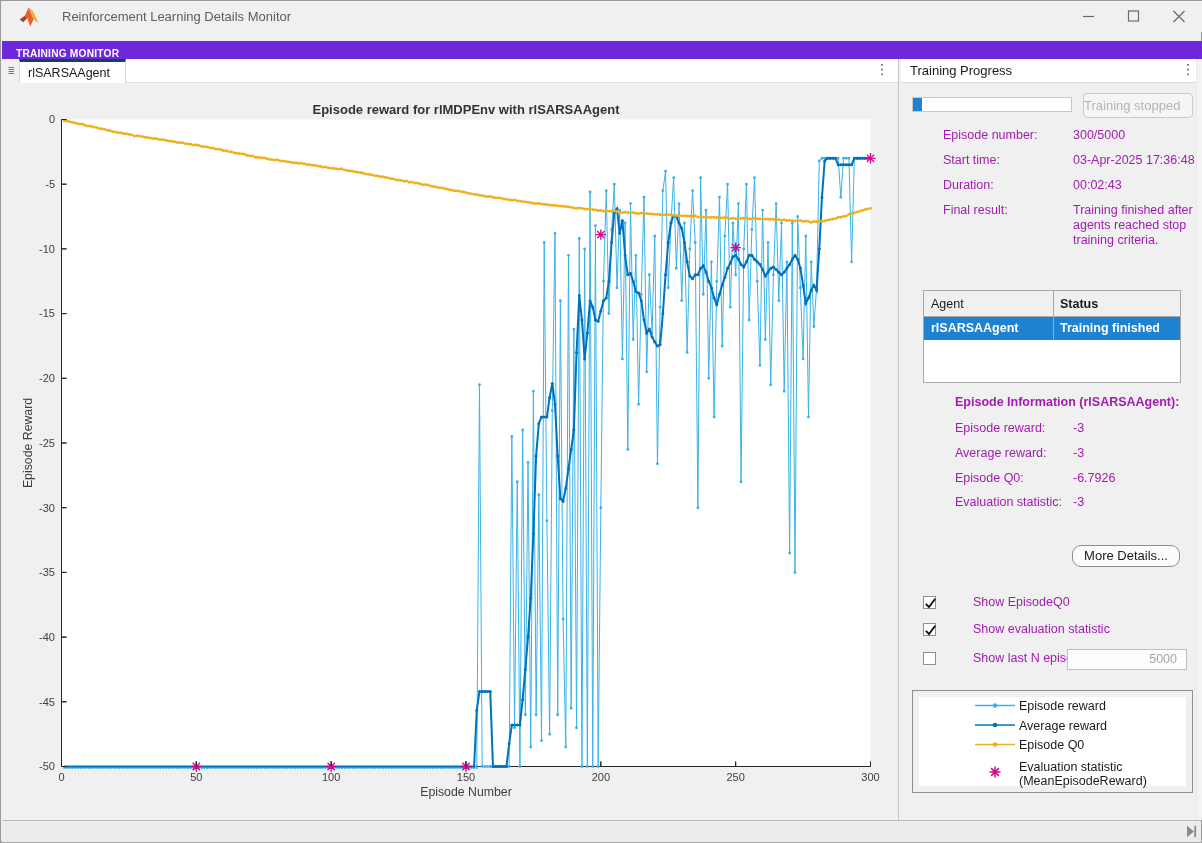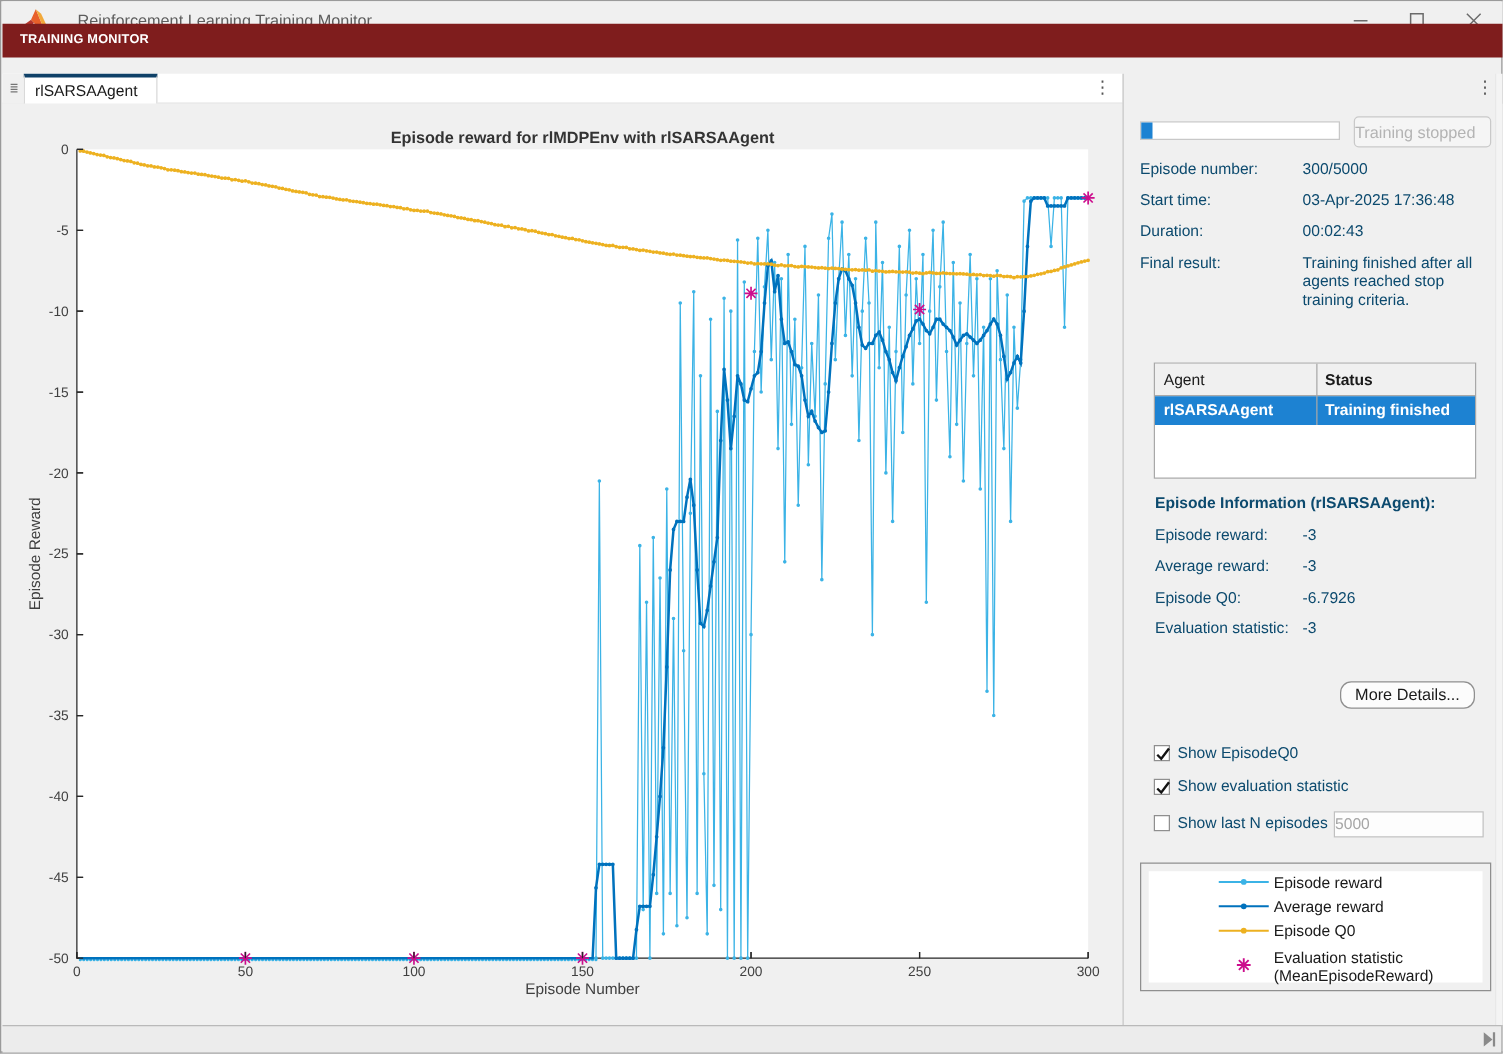--- a/index.html
+++ b/index.html
@@ -3,86 +3,89 @@
 <meta charset="utf-8">
 <style>
 * { margin:0; padding:0; box-sizing:border-box; }
 html,body { width:1202px; height:843px; font-family:"Liberation Sans",sans-serif; background:#f0f0f0; overflow:hidden; }
 #win { position:absolute; left:0; top:0; width:1202px; height:843px; border:1px solid #9a9a9a; border-bottom:2px solid #a6a6a6; background:#f0f0f0; }
 .abs { position:absolute; }
 
 #titlebar { left:1px; top:0; width:1200px; height:31px; background:#f0f0f0; }
 #titletext { left:61px; top:8px; font-size:13px; color:#5d5d5d; }
 
-#ribbon { left:1px; top:18px; width:1200px; height:27px; background:#7f1d1d; }
+#ribbon { left:1px; top:40px; width:1200px; height:27px; background:#6d28d9; }
 #ribbon span { position:absolute; left:14px; top:7px; font-size:10.2px; font-weight:bold; color:#fff; letter-spacing:.2px; }
 
 #tabstrip { left:1px; top:58px; width:897px; height:24px; background:#fff; border-bottom:1px solid #e2e2e2; }
 #tabgrip { left:1px; top:58px; width:17px; height:24px; background:#f0f0f0; }
 #tab1 { left:18px; top:58px; width:107px; height:24px; background:#fff; border-top:3px solid #0f4168; border-left:1px solid #d9d9d9; border-right:1px solid #d9d9d9; }
 #tab1 span { position:absolute; left:8px; top:4px; font-size:12.5px; color:#1a1a1a; white-space:nowrap; }
 #tabdots { left:874px; top:60px; width:14px; height:20px; color:#555; font-size:14px; }
 
 #rphead { left:900px; top:58px; width:301px; height:24px; background:#fff; border-bottom:1px solid #d9d9d9; }
 #rphead b { position:absolute; left:9px; top:4px; font-size:13px; font-weight:normal; color:#1a1a1a; }
 #rpdots { left:1180px; top:60px; width:14px; height:20px; color:#555; font-size:14px; }
 
 #leftpanel { left:1px; top:82px; width:896px; height:737px; background:#f0f0f0; }
 #vdivider { left:897px; top:58px; width:3px; height:761px; background:#f0f0f0; border-left:1px solid #c6c6c6; }
 #rightpanel { left:900px; top:82px; width:301px; height:737px; background:#f0f0f0; }
 
 #statusbar { left:1px; top:819px; width:1199px; height:22px; background:#ececec; border-top:1px solid #b9b9b9; }
 
-.lbl { position:absolute; font-size:12.5px; color:#0c4a6e; }
+.lbl { position:absolute; font-size:12.5px; color:#a21caf;margin-left:31px; }
 .grp { position:absolute; border:1px solid #8f8f8f; }
 .grp .ttl { position:absolute; left:6px; top:3px; font-size:13px; font-weight:bold; color:#1a1a1a; }
 .grp .sep { position:absolute; left:0; top:18px; width:100%; border-bottom:1px solid #8f8f8f; }
 #progbar { left:911px; top:96px; width:160px; height:15px; background:#fff; border:1px solid #c8c8c8; }
 #progfill { left:0px; top:0px; width:9px; height:13px; background:#1d82d2; }
 #btnstopped { left:1082px; top:92px; width:110px; height:25px; background:#f5f5f5; border:1px solid #c9c9c9; border-radius:4px; color:#b4b4b4; font-size:13px; line-height:23px; }
 .btn { position:absolute; background:#fcfcfc; border:1px solid #8f8f8f; border-radius:9px; color:#1a1a1a; font-size:13px; text-align:center; }
 
 #agtable { left:922px; top:289px; width:258px; height:93px; background:#fff; border:1px solid #a8a8a8; }
 #agthead { left:0; top:0; width:256px; height:26px; background:#f0f0f0; border-bottom:1px solid #a8a8a8; }
 #agtrow { left:0; top:26px; width:256px; height:23px; background:#1d82d2; }
 #agtcol { left:129px; top:0; width:1px; height:49px; background:#a8a8a8; }
 
 .cb { position:absolute; width:13px; height:13px; background:#fff; border:1px solid #8f8f8f; }
 .cb svg { position:absolute; left:0px; top:0px; }
-#nfield { left:1066px; top:648px; width:120px; height:21px; background:#fdfdfd; border:1px solid #c0c0c0; font-size:12.5px; color:#a6a6a6; line-height:19px; padding-right:9px; }
+#nfield { left:1066px; top:648px; width:120px; height:21px; background:#fdfdfd; border:1px solid #c0c0c0; font-size:12.5px; color:#a6a6a6; text-align:right; line-height:19px; padding-right:9px; }
 
 #legendbox { left:911px; top:689px; width:281px; height:103px; background:#f0f0f0; border:1px solid #8f8f8f; }
 #legendwhite { left:6px; top:6px; width:267px; height:89px; background:#fff; }
 </style>
 </head>
 <body>
 <div id="win">
   <div class="abs" id="titlebar"></div>
   <svg class="abs" style="left:16px;top:5px" width="26" height="22" viewBox="0 0 26 22">
     <path d="M2.6,13.6 L7.8,9.7 L10.3,12.1 L6.2,16.2 Z" fill="#b7362c"></path>
     <path d="M7.8,9.7 L11.6,1.4 L16.6,13.3 L13.2,20.6 L10.3,12.1 Z" fill="#e8602a"></path>
     <path d="M11.6,1.4 L16.6,13.3 L21.6,17.2 L15.9,5.0 Z" fill="#f2a93b"></path>
   </svg>
-  <div class="abs" id="titletext">Reinforcement Learning Training Monitor</div>
+  <div class="abs" id="titletext">Reinforcement Learning Details Monitor</div>
   <svg class="abs" style="left:1070px;top:5px" width="125" height="22" viewBox="0 0 125 22">
     <path d="M12,10.5 H23" stroke="#6b6b6b" stroke-width="1.2" fill="none"></path>
     <rect x="57.5" y="5" width="10" height="10" stroke="#6b6b6b" stroke-width="1.2" fill="none"></rect>
     <path d="M102.5,5 L113.5,16 M113.5,5 L102.5,16" stroke="#6b6b6b" stroke-width="1.2" fill="none"></path>
   </svg>
   <div class="abs" id="ribbon">
       <span>TRAINING MONITOR</span>
     </div>
   <div class="abs" id="tabstrip"></div>
   <div class="abs" id="tabgrip"><svg width="17" height="24">
         <path d="M6.5,8.5 H12 M6.5,10.5 H12 M6.5,12.5 H12 M6.5,14.5 H12" stroke="#757575" stroke-width="1"></path>
       </svg></div>
   <div class="abs" id="tab1">
       <span>rlSARSAAgent</span>
     </div>
   <div class="abs" id="tabdots">⋮</div>
+  <div class="abs" id="rphead">
+      <b>Training Progress</b>
+    </div>
   <div class="abs" id="rpdots">⋮</div>
   <div class="abs" id="leftpanel">
     <svg style="position:absolute;left:0;top:0" width="896" height="737" viewBox="0 0 896 737">
 <rect x="59.5" y="36.5" width="809.0" height="647.0" fill="#ffffff"></rect>
 <text x="464" y="31" font-size="13" font-weight="bold" fill="#333333" text-anchor="middle">Episode reward for rlMDPEnv with rlSARSAAgent</text>
 <path d="M59.5,36.5 V683.5 H868.5" stroke="#262626" stroke-width="1" fill="none"></path>
 <text x="53.0" y="40.3" font-size="11" fill="#404040" text-anchor="end">0</text>
 <text x="53.0" y="105.0" font-size="11" fill="#404040" text-anchor="end">-5</text>
 <text x="53.0" y="169.70000000000002" font-size="11" fill="#404040" text-anchor="end">-10</text>
 <text x="53.0" y="234.4" font-size="11" fill="#404040" text-anchor="end">-15</text>

